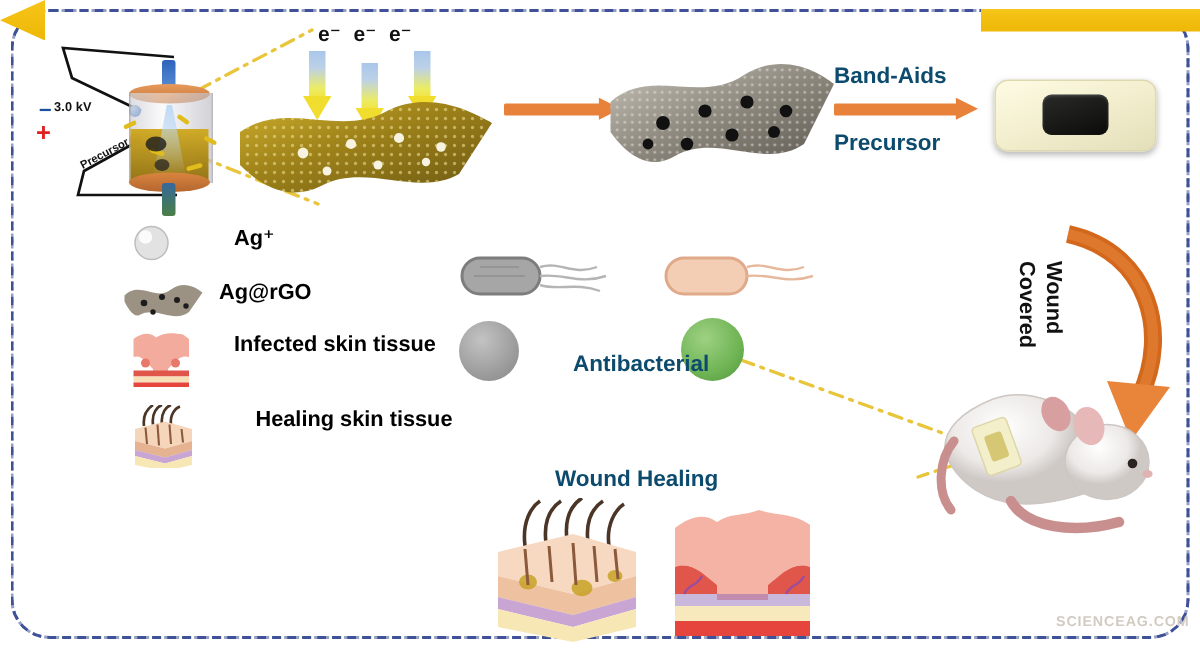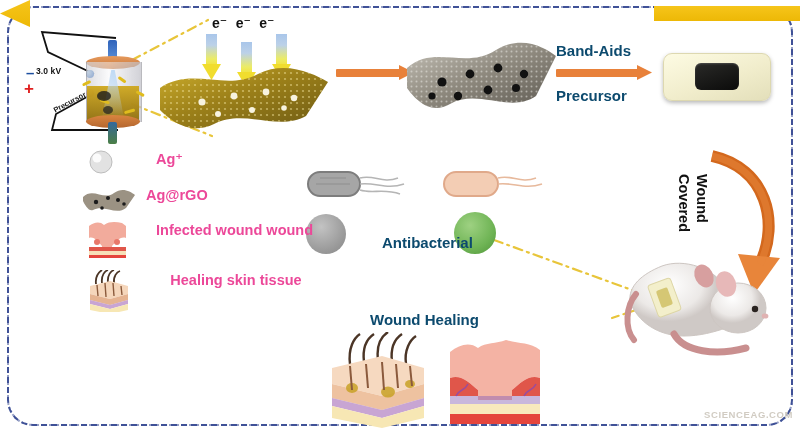--- a/index.html
+++ b/index.html
@@ -84,21 +84,21 @@
   .yarrow .hd{position:absolute;left:0;top:0;width:30px;height:27px;
      background:linear-gradient(180deg,#f6c51a,#edb806);clip-path:polygon(0 50%,100% 0,100% 100%);}
 
   
   .bact{position:absolute;}
   .colony{position:absolute;border-radius:50%;}
 
   
   .legend{left:86px;top:146px;width:250px;}
   .lrow{position:relative;height:auto;}
-  .llabel{position:absolute;font-size:14.5px;font-weight:bold;color:#ec4899;line-height:15px;}
+  .llabel{position:absolute;font-size:14.5px;font-weight:bold;color:#000000;line-height:15px;}
 
   
   .clab{font-size:15px;font-weight:bold;color:#0c4a6e;}
 
   
   .wm{left:704px;top:409px;font-size:9.5px;color:#c9c3b8;letter-spacing:.6px;
       font-weight:bold;opacity:.85;}
 </style>
 </head>
 <body>
@@ -366,21 +366,21 @@
         <path d="M1 6 C6 2 12 1 16 5 C22 1 28 2 34 3 L38 6 L38 18 C32 16 28 22 24 26 L24 30 L14 30 L14 26
                  C10 22 6 16 1 18 Z" fill="#f2ab9c"></path>
         <rect x="1" y="27" width="37" height="4" fill="#e0564a"></rect>
         <rect x="1" y="31" width="37" height="4" fill="#f7e0b8"></rect>
         <rect x="1" y="35" width="37" height="3" fill="#e5453c"></rect>
         <g fill="#e8786a">
             <circle cx="9" cy="22" r="3"></circle>
             <circle cx="29" cy="22" r="3"></circle>
           </g>
       </svg>
-      <div class="llabel" style="left:70px;top:8px;white-space:normal;width:160px;line-height:17px;text-align:left">Infected wound wound</div>
+      <div class="llabel" style="left:70px;top:8px;white-space:normal;width:160px;line-height:17px;text-align:left">Infected skin tissue</div>
     </div>
 
     <div class="lrow" style="height:48px">
       <svg class="abs" style="left:2px;top:4px;width:42px;height:42px">
         <g stroke="#4b3526" stroke-width="1.8" fill="none">
           <path d="M8 14 C7 6 11 2 14 0"></path>
             <path d="M14 13 C13 5 17 1 20 0"></path>
           <path d="M20 13 C19 5 23 1 26 0"></path>
             <path d="M26 14 C25 6 29 2 32 1"></path>
         </g>

